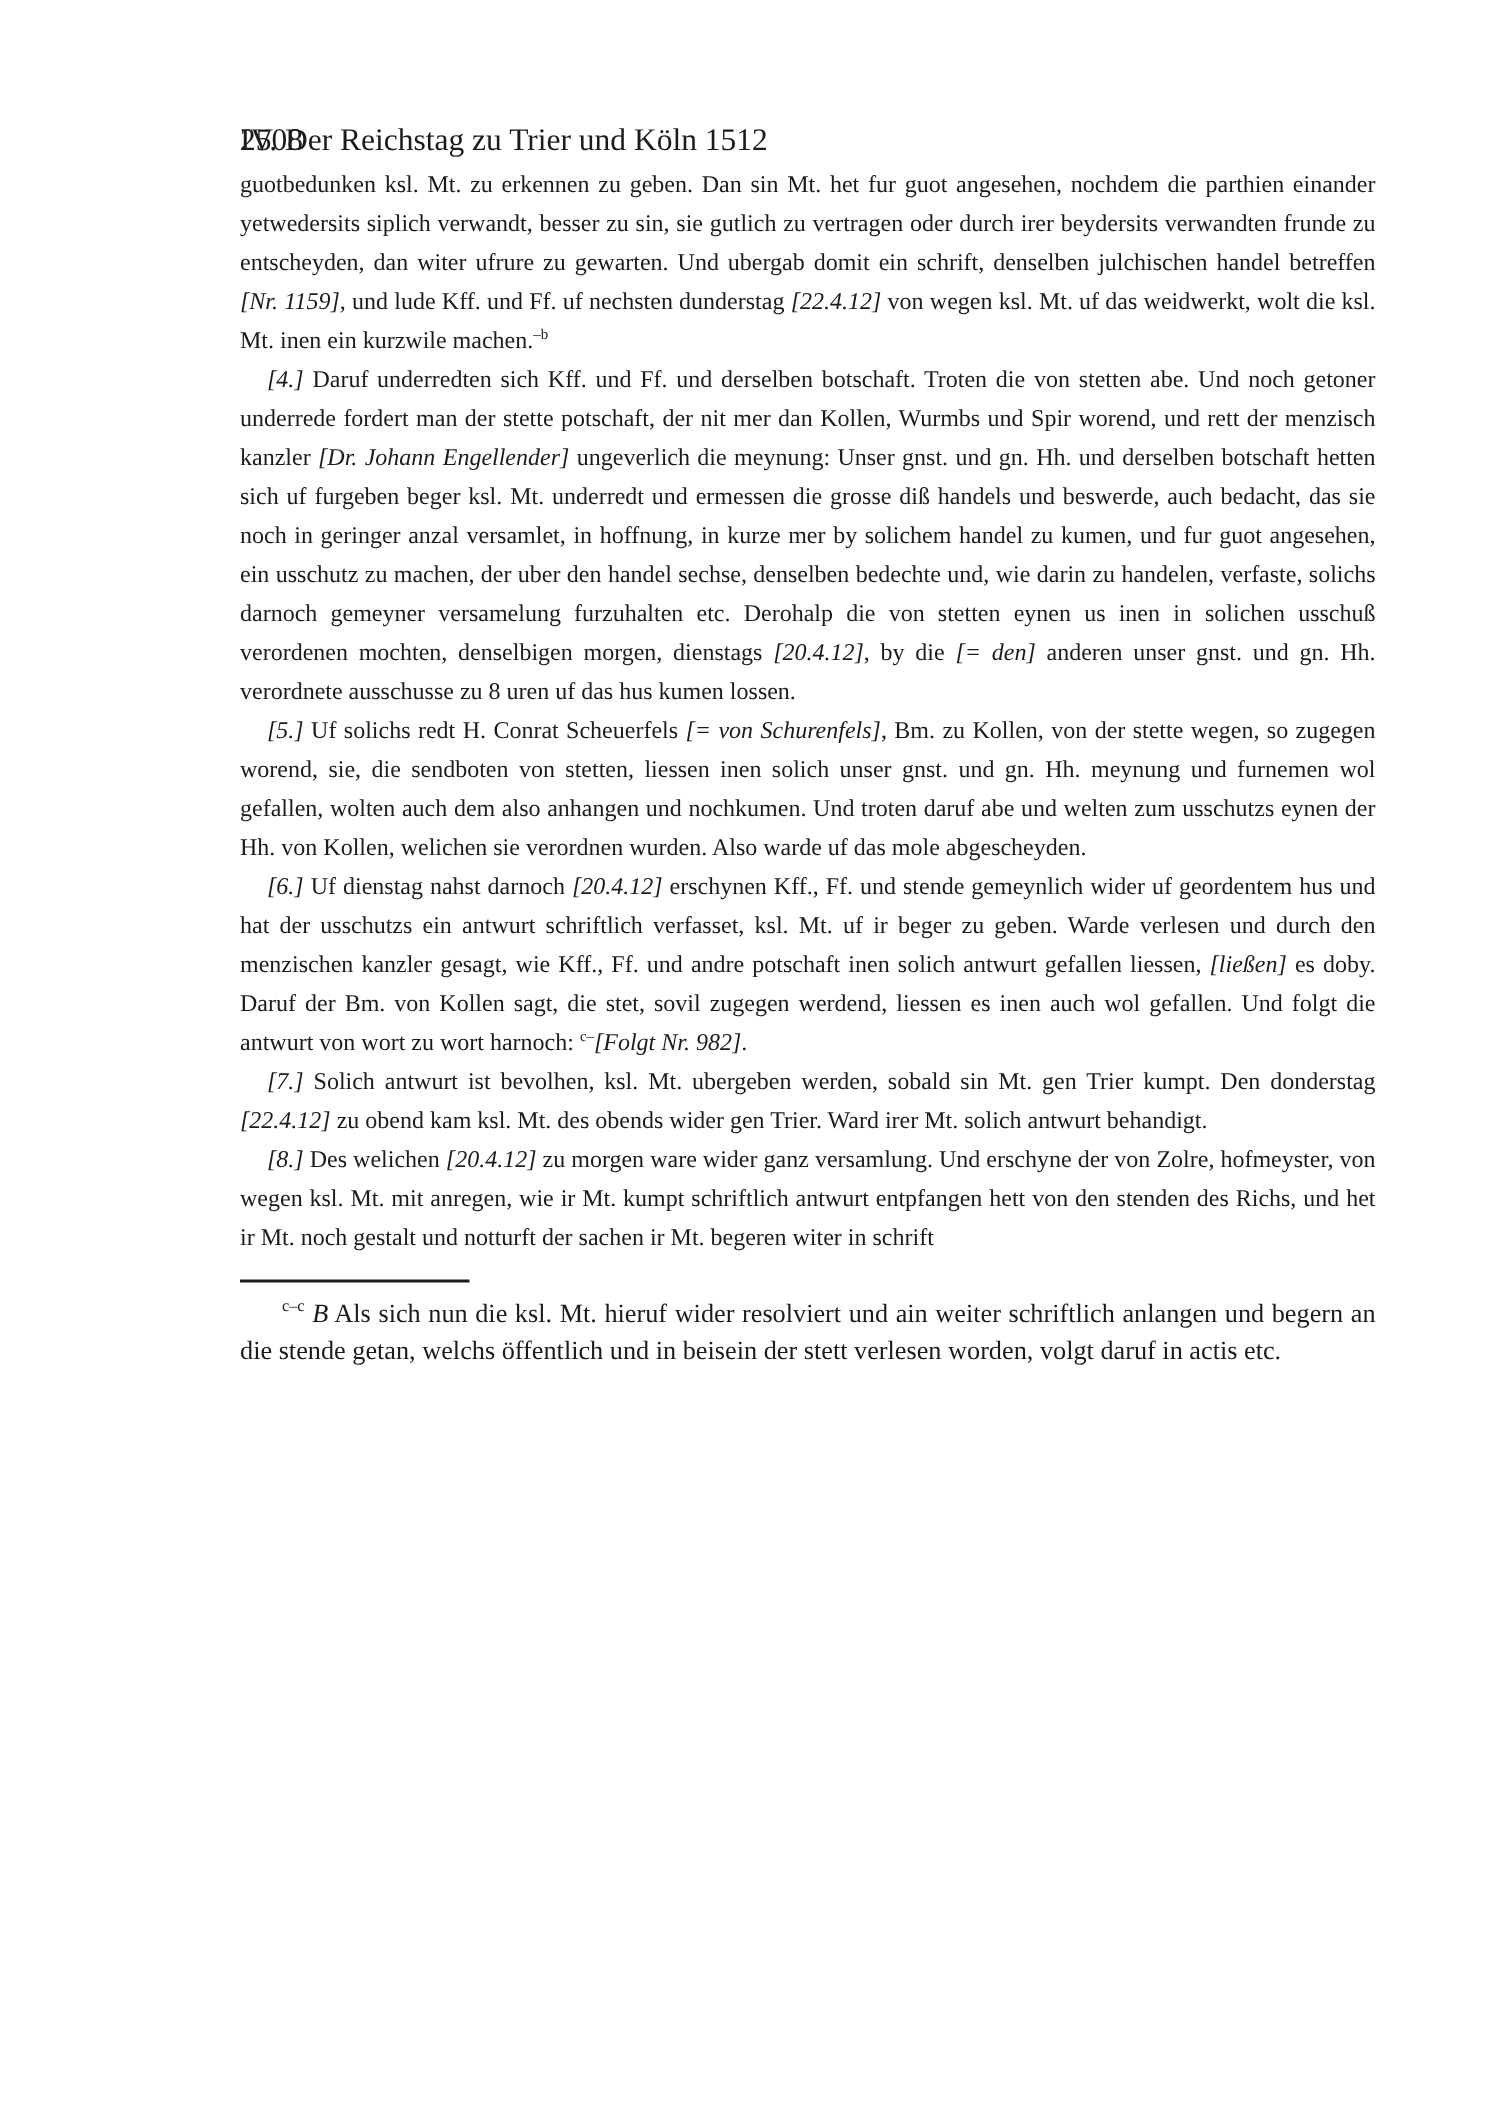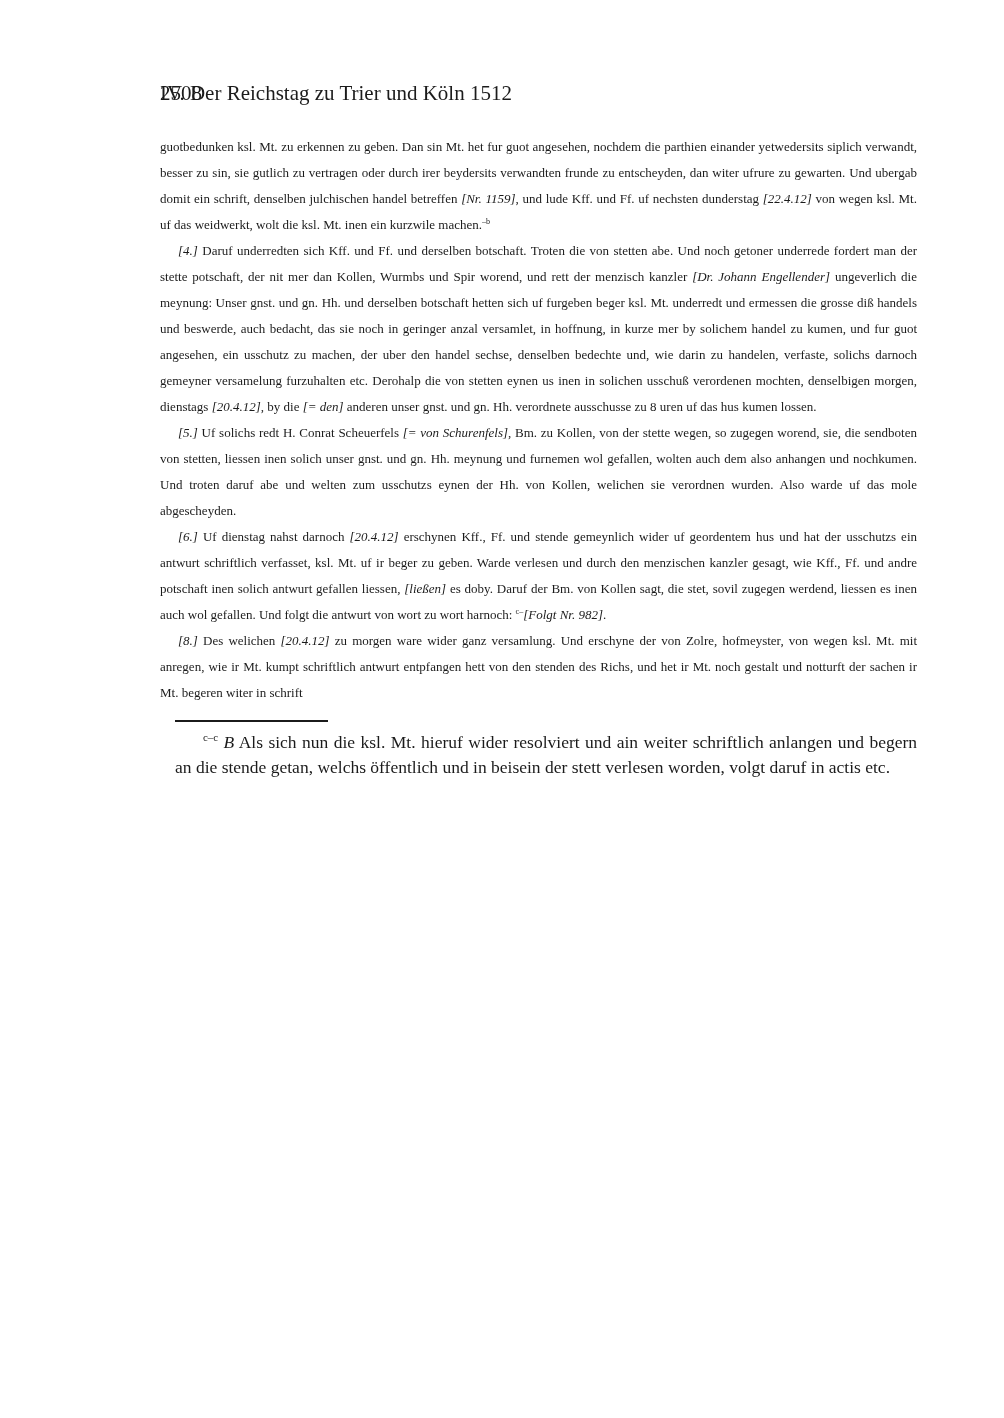--- a/index.html
+++ b/index.html
@@ -32,43 +32,42 @@
     position: absolute;
     left: 0;
     top: 0;
   }
   .running-head {
     position: absolute;
     left: 0;
     right: 0;
   }
   .bodytext {
-    margin-top: 28px;
-    font-size: 13px;
+    margin-top: 5px;
+    font-size: 16px;
     line-height: 26px;
     text-align: justify;
   }
   .bodytext p {
     margin: 0;
     text-indent: 18px;
   }
   .bodytext p.no-indent {
     text-indent: 0;
   }
   sup {
     font-size: 0.62em;
     line-height: 0;
     vertical-align: super;
   }
   i {
     font-style: italic;
   }
   .footnote {
     margin-top: 14px;
-    margin-left: 15px;
   }
   .footnote-rule {
     width: 153px;
     height: 2px;
     background: var(--ink, #1b1b1b);
     margin: 0 0 8px 0;
   }
   .footnote-text {
     margin: 0;
     font-size: 17.5px;
@@ -86,20 +85,21 @@
     <div class="pageheader">
       <span class="page-number">2508</span>
       <span class="running-head">IV. Der Reichstag zu Trier und Köln 1512</span>
     </div>
 
     <div class="bodytext">
         <p class="no-indent"><span>guotbedunken ksl. Mt. zu erkennen zu geben. Dan sin Mt. het fur guot angesehen, nochdem die parthien einander yetwedersits siplich verwandt, besser zu sin, sie gutlich zu vertragen oder durch irer beydersits verwandten frunde zu entscheyden, dan witer ufrure zu gewarten. Und ubergab domit ein schrift, denselben julchischen handel betreffen </span><i>[Nr. 1159]</i><span>, und lude Kff. und Ff. uf nechsten dunderstag </span><i>[22.4.12]</i><span> von wegen ksl. Mt. uf das weidwerkt, wolt die ksl. Mt. inen ein kurzwile machen.</span><sup>–b</sup></p>
         <p><i>[4.]</i><span> Daruf underredten sich Kff. und Ff. und derselben botschaft. Troten die von stetten abe. Und noch getoner underrede fordert man der stette potschaft, der nit mer dan Kollen, Wurmbs und Spir worend, und rett der menzisch kanzler </span><i>[Dr. Johann Engellender]</i><span> ungeverlich die meynung: Unser gnst. und gn. Hh. und derselben botschaft hetten sich uf furgeben beger ksl. Mt. underredt und ermessen die grosse diß handels und beswerde, auch bedacht, das sie noch in geringer anzal versamlet, in hoffnung, in kurze mer by solichem handel zu kumen, und fur guot angesehen, ein usschutz zu machen, der uber den handel sechse, denselben bedechte und, wie darin zu handelen, verfaste, solichs darnoch gemeyner versamelung furzuhalten etc. Derohalp die von stetten eynen us inen in solichen usschuß verordenen mochten, denselbigen morgen, dienstags </span><i>[20.4.12]</i><span>, by die </span><i>[= den]</i><span> anderen unser gnst. und gn. Hh. verordnete ausschusse zu 8 uren uf das hus kumen lossen.</span></p>
         <p><i>[5.]</i><span> Uf solichs redt H. Conrat Scheuerfels </span><i>[= von Schurenfels]</i><span>, Bm. zu Kollen, von der stette wegen, so zugegen worend, sie, die sendboten von stetten, liessen inen solich unser gnst. und gn. Hh. meynung und furnemen wol gefallen, wolten auch dem also anhangen und nochkumen. Und troten daruf abe und welten zum usschutzs eynen der Hh. von Kollen, welichen sie verordnen wurden. Also warde uf das mole abgescheyden.</span></p>
         <p><i>[6.]</i><span> Uf dienstag nahst darnoch </span><i>[20.4.12]</i><span> erschynen Kff., Ff. und stende gemeynlich wider uf geordentem hus und hat der usschutzs ein antwurt schriftlich verfasset, ksl. Mt. uf ir beger zu geben. Warde verlesen und durch den menzischen kanzler gesagt, wie Kff., Ff. und andre potschaft inen solich antwurt gefallen liessen, </span><i>[ließen]</i><span> es doby. Daruf der Bm. von Kollen sagt, die stet, sovil zugegen werdend, liessen es inen auch wol gefallen. Und folgt die antwurt von wort zu wort harnoch: </span><sup>c–</sup><i>[Folgt Nr. 982]</i><span>.</span></p>
+        <p><i>[7.]</i><span> Solich antwurt ist bevolhen, ksl. Mt. ubergeben werden, sobald sin Mt. gen Trier kumpt. Den donderstag </span><i>[22.4.12]</i><span> zu obend kam ksl. Mt. des obends wider gen Trier. Ward irer Mt. solich antwurt behandigt.</span></p>
         <p><i>[8.]</i><span> Des welichen </span><i>[20.4.12]</i><span> zu morgen ware wider ganz versamlung. Und erschyne der von Zolre, hofmeyster, von wegen ksl. Mt. mit anregen, wie ir Mt. kumpt schriftlich antwurt entpfangen hett von den stenden des Richs, und het ir Mt. noch gestalt und notturft der sachen ir Mt. begeren witer in schrift</span></p>
       </div>
 
     <div class="footnote">
       <div class="footnote-rule"></div>
       <p class="footnote-text"><sup>c–c</sup><span> </span><i>B</i><span> Als sich nun die ksl. Mt. hieruf wider resolviert und ain weiter schriftlich anlangen und begern an die stende getan, welchs öffentlich und in beisein der stett verlesen worden, volgt daruf in actis etc.</span></p>
     </div>
 
   </div>
 </div>

